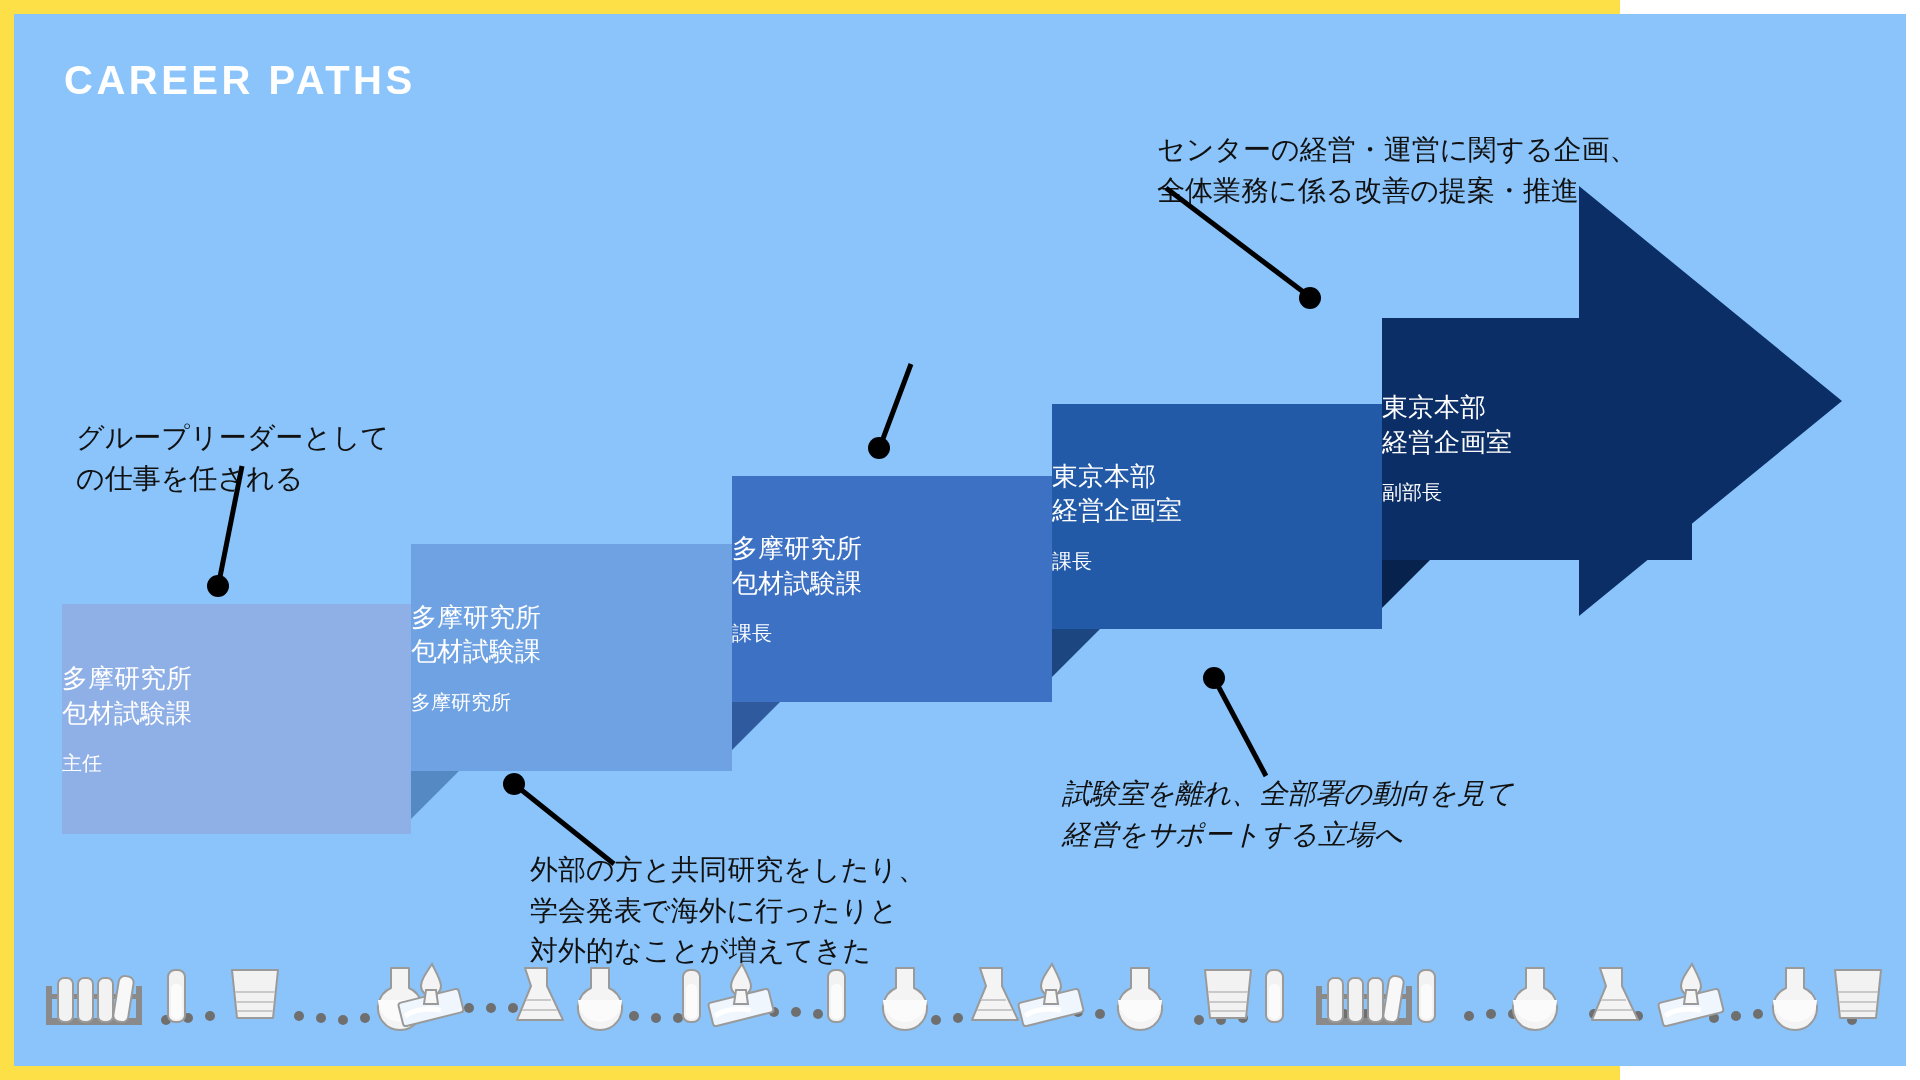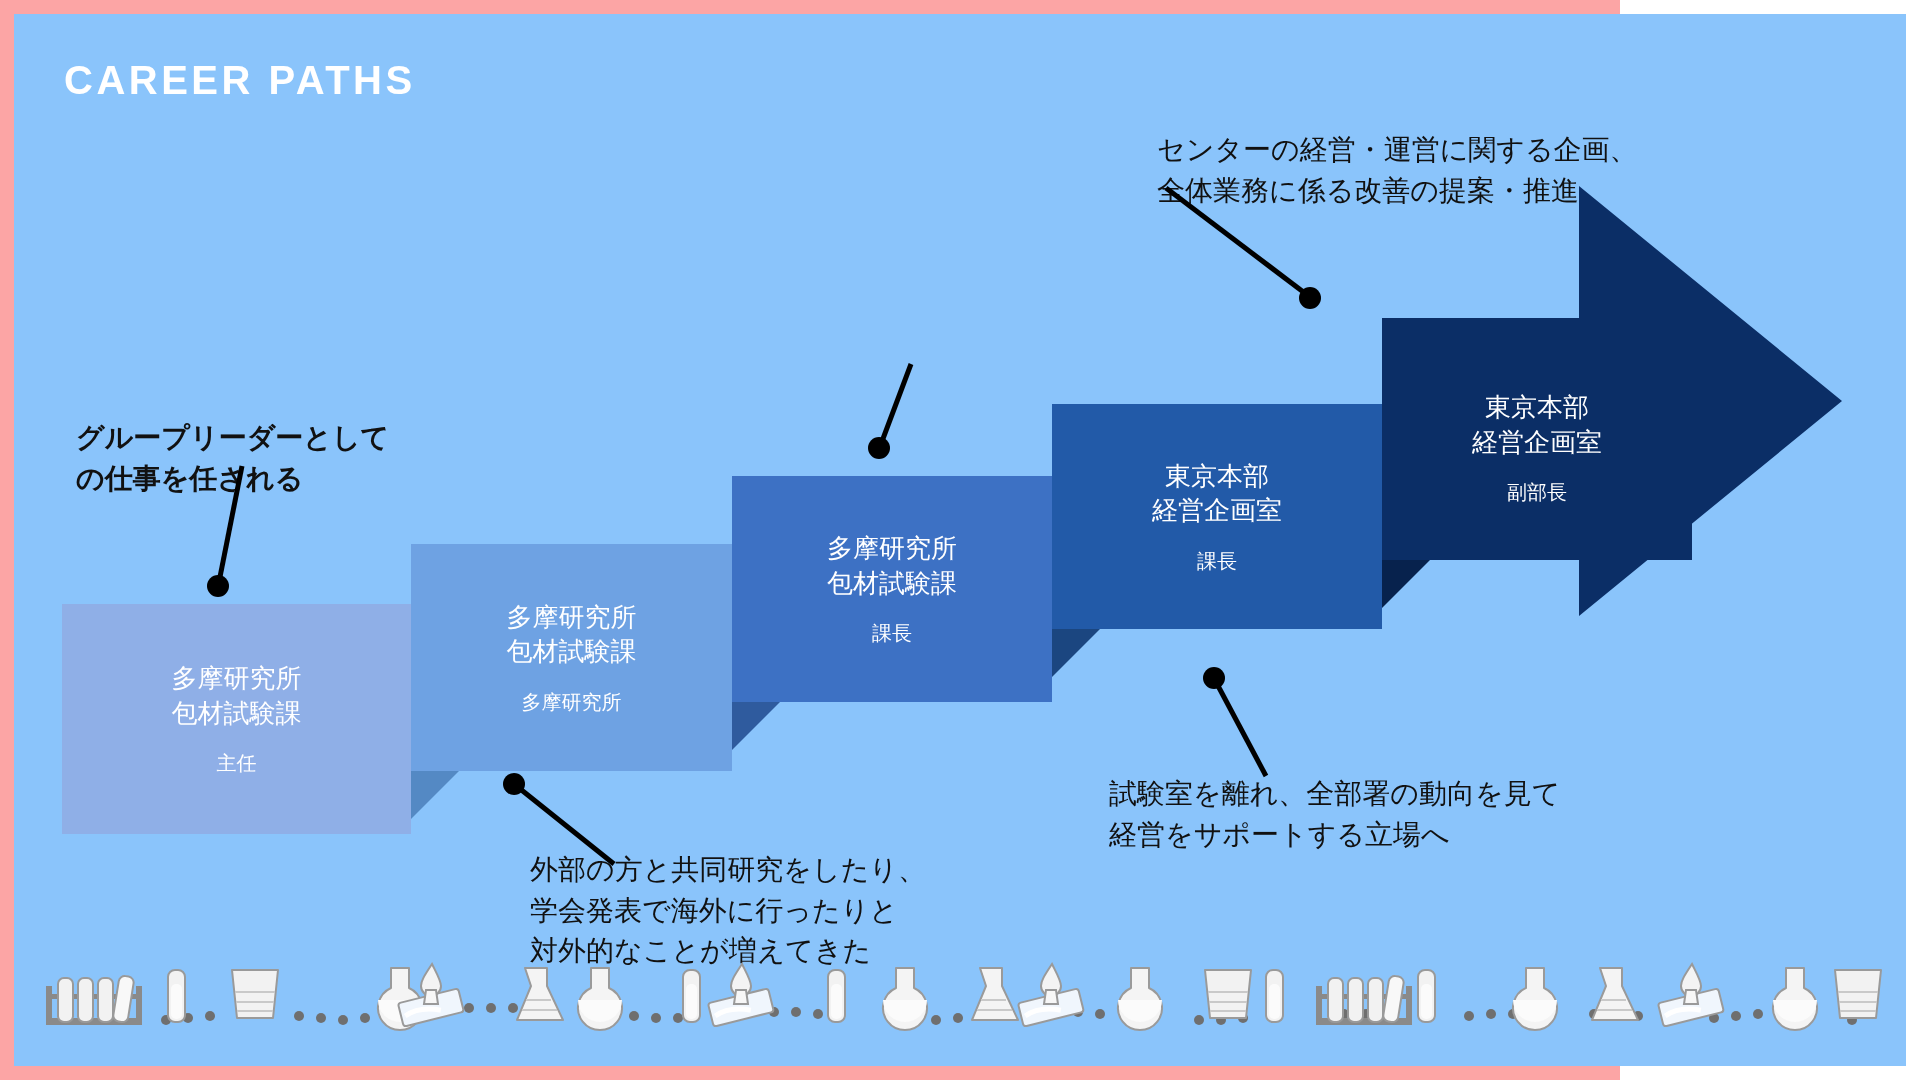--- a/index.html
+++ b/index.html
@@ -5,21 +5,21 @@
   * { box-sizing: border-box; margin: 0; padding: 0; }
   html, body {
     width: 1920px; height: 1080px;
     background: #ffffff;
     font-family: "Liberation Sans", "DejaVu Sans", sans-serif;
     overflow: hidden;
   }
   #stage {
     position: relative;
     width: 1620px; height: 1080px;
-    background: #fca5a5;
+    background: #fde047;
   }
   
   #canvas {
     position: absolute;
     left: 14px; top: 14px;
     width: 1892px; height: 1052px;
     background: #8ac4fb;
     overflow: hidden;
   }
   #title {
@@ -29,21 +29,21 @@
     font-size: 40px;
     font-weight: bold;
     letter-spacing: 3.5px;
   }
 
   
   .step {
     position: absolute;
     display: flex;
     flex-direction: column;
-    align-items: center;
+    align-items: flex-start;
     justify-content: center;
     color: #ffffff;
     text-align: center;
     line-height: 1.32;
   }
   .step .org { font-size: 26px; }
   .step .rank { font-size: 20px; margin-top: 20px; }
 
   
   .notch {
@@ -117,41 +117,41 @@
       <div class="org">包材試験課</div>
       <div class="rank">多摩研究所</div>
     </div>
 
     <div class="step" style="left:48px; top:590px; width:349px; height:230px; background:#8fafe7;">
       <div class="org">多摩研究所</div>
       <div class="org">包材試験課</div>
       <div class="rank">主任</div>
     </div>
 
-    <div class="note" style="left:62px; top:404px; width:330px;font-weight:bold;">グループリーダーとして
+    <div class="note" style="left:62px; top:404px; width:330px;">グループリーダーとして
 の仕事を任される</div>
     <svg class="leader" style="left:180px; top:440px;" width="80" height="150" viewBox="0 0 80 150">
       <line x1="48" y1="12" x2="25" y2="128" stroke="#000000" stroke-width="5"></line>
       <circle cx="24" cy="132" r="11" fill="#000000"></circle>
     </svg>
 
     <div class="note" style="left:500px; top:836px; width:420px;margin-left:16px;">外部の方と共同研究をしたり、
 学会発表で海外に行ったりと
 対外的なことが増えてきた</div>
     <svg class="leader" style="left:488px; top:760px;" width="130" height="100" viewBox="0 0 130 100">
       <line x1="12" y1="10" x2="112" y2="90" stroke="#000000" stroke-width="5"></line>
       <circle cx="12" cy="10" r="11" fill="#000000"></circle>
     </svg>
 
     <svg class="leader" style="left:845px; top:340px;" width="80" height="110" viewBox="0 0 80 110">
       <line x1="52" y1="10" x2="22" y2="90" stroke="#000000" stroke-width="5"></line>
       <circle cx="20" cy="94" r="11" fill="#000000"></circle>
     </svg>
 
-    <div class="note" style="left:1095px; top:760px; width:480px;">試験室を離れ、全部署の動向を見て
+    <div class="note" style="left:1048px; top:760px; width:480px;font-style:italic;">試験室を離れ、全部署の動向を見て
 経営をサポートする立場へ</div>
     <svg class="leader" style="left:1180px; top:650px;" width="120" height="120" viewBox="0 0 120 120">
       <line x1="72" y1="112" x2="22" y2="18" stroke="#000000" stroke-width="5"></line>
       <circle cx="20" cy="14" r="11" fill="#000000"></circle>
     </svg>
 
     <div class="note" style="left:1143px; top:116px; width:520px;">センターの経営・運営に関する企画、
 全体業務に係る改善の提案・推進</div>
     <svg class="leader" style="left:1140px; top:162px;" width="190" height="140" viewBox="0 0 190 140">
       <line x1="12" y1="12" x2="152" y2="118" stroke="#000000" stroke-width="5"></line>

